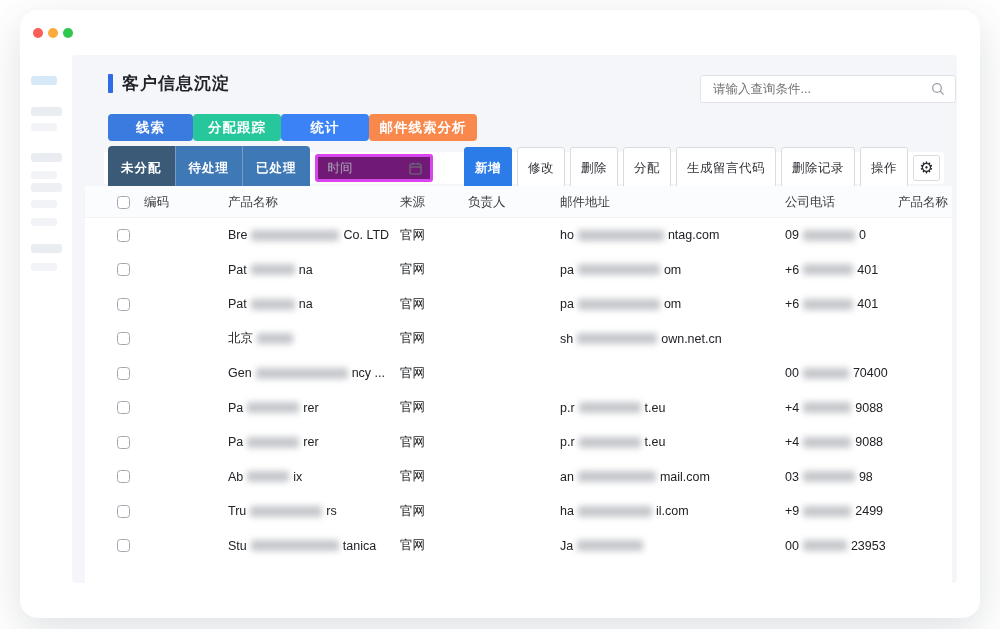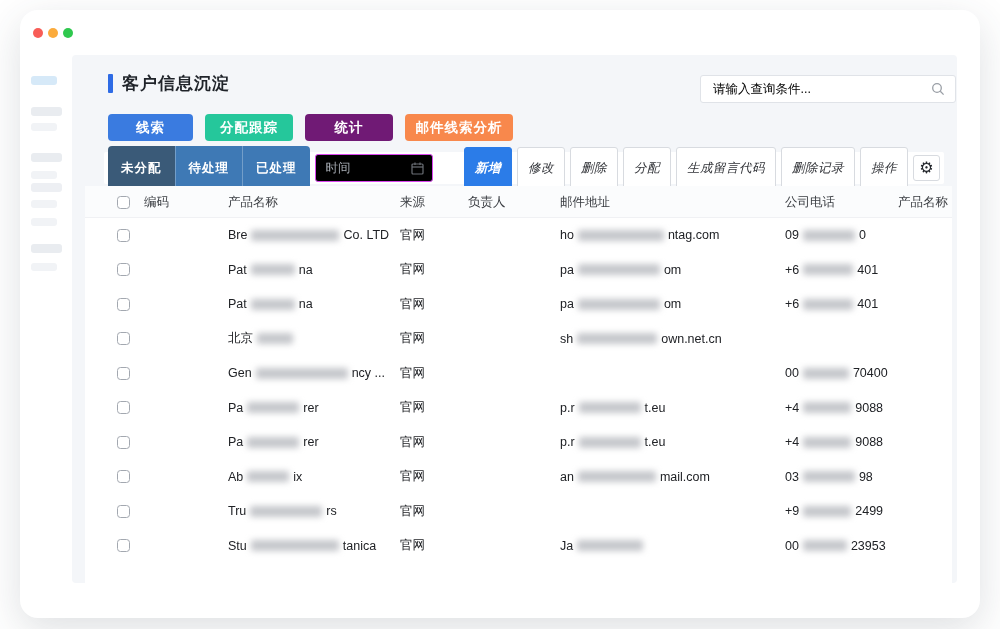--- a/index.html
+++ b/index.html
@@ -22,45 +22,45 @@
 
   
   .title-wrap { position:absolute; left:36px; top:17px; display:flex; align-items:center; }
   .title-accent { width:5px; height:19px; background:#2e6be5; border-radius:1px; margin-right:9px; }
   .title-text { font-size:17px; font-weight:bold; color:#1f2329; letter-spacing:1px; }
 
   
   .search { position:absolute; left:628px; top:20px; width:256px; height:28px;
     background:#fff; border:1px solid #e0e3e8; border-radius:3px;
     display:flex; align-items:center; padding:0 10px 0 12px; }
-  .search-ph { flex:1; font-size:12.5px; color:#000000; }
-
-  
-  .navrow { position:absolute; left:36px; top:59px; display:flex; gap:12px; }
+  .search-ph { flex:1; font-size:12.5px; color:#737373; }
+
+  
+  .navrow { position:absolute; left:36px; top:59px; display:flex; }
   .navbtn { height:27px; border:none; border-radius:4px; color:#fff; font-size:13.5px;
     font-weight:600; padding:0 4px; display:flex; align-items:center; justify-content:center;
     font-family:inherit; cursor:pointer; letter-spacing:1px; }
 
   
   .toolbar { position:absolute; left:32px; top:97px; width:840px; height:32px;
     background:#fff; border-radius:2px; display:flex; align-items:center; padding:0 4px; }
   .ftabs { display:flex; height:44px; border-radius:4px; overflow:hidden; }
   .ftab { min-width:58px; padding:0 13px; background:#3e79b5; color:#fff; font-size:12.5px;
     font-weight:bold; display:flex; align-items:center; justify-content:center;
     border:none; font-family:inherit; cursor:pointer; letter-spacing:1px; }
   .ftab + .ftab { border-left:1px solid rgba(255,255,255,.28); }
   .ftab.active { background:#3a5a78; }
-  .date-input { margin-left:5px; width:118px; height:28px; background:#000000;
-    border:1px solid #d946ef; border-radius:3px; display:flex; align-items:center;
+  .date-input { margin-left:5px; width:118px; height:28px; background:#701a75;
+    border:3px solid #d946ef; border-radius:3px; display:flex; align-items:center;
     padding:0 8px 0 10px; }
   .date-ph { flex:1; font-size:12.5px; color:#a9aeb6; }
   .tb-right { margin-left:auto; display:flex; gap:5px; align-items:center; }
   .tbtn { height:42px; padding:0 10px; font-size:12.5px; border-radius:3px;
     background:#fff; border:1px solid #d8dbe0; color:#303237; font-family:inherit;
-    cursor:pointer; display:flex; align-items:center; letter-spacing:.5px;font-style:italic; }
+    cursor:pointer; display:flex; align-items:center; letter-spacing:.5px; }
   .tbtn.primary { background:#2b7ce8; border-color:#2b7ce8; color:#fff; font-weight:bold; }
   .gearbox { width:27px; height:26px; background:#fff; border:1px solid #d8dbe0;
     border-radius:3px; display:flex; align-items:center; justify-content:center; cursor:pointer; }
   .gear { font-family:"DejaVu Sans",sans-serif; font-size:16px; color:#25282d; line-height:1; }
 
   
   .table { position:absolute; left:13px; top:131px; width:867px; height:397px; background:#fff; }
   .thead { position:relative; height:32px; background:#fbfcfd; border-bottom:1px solid #f0f1f4; }
   .th { position:absolute; top:0; height:32px; display:flex; align-items:center;
     font-size:12.5px; color:#3a3d42; font-weight:500; }
@@ -111,21 +111,21 @@
       <span class="search-ph">请输入查询条件...</span>
       <svg width="14" height="14" viewBox="0 0 14 14">
         <circle cx="6" cy="6" r="4.3" fill="none" stroke="#9a9fa6" stroke-width="1.3"></circle>
         <line x1="9.3" y1="9.3" x2="12.6" y2="12.6" stroke="#9a9fa6" stroke-width="1.3"></line>
       </svg>
     </div>
 
     <div class="navrow">
       <button class="navbtn" style="width: 85px; background-color: rgb(58, 123, 224);">线索</button>
       <button class="navbtn" style="width: 88px; background-color: rgb(37, 199, 155);">分配跟踪</button>
-      <button class="navbtn" style="width: 88px; background-color: #701a75;">统计</button>
+      <button class="navbtn" style="width: 88px; background-color: #3b82f6;">统计</button>
       <button class="navbtn" style="width: 108px; background-color: rgb(248, 136, 76);">邮件线索分析</button>
     </div>
 
     <div class="toolbar">
       <div class="ftabs">
         <button class="ftab active">未分配</button>
         <button class="ftab">待处理</button>
         <button class="ftab">已处理</button>
       </div>
       <div class="date-input">
@@ -268,20 +268,21 @@
   </div>
 
   <div class="trow">
     <span class="cell c-check">
               <span class="checkbox"></span>
             </span>
     <span class="cell c-code"></span>
     <span class="cell c-company">Tru<span class="blur-bar" style="width: 72px;"></span>rs</span>
     <span class="cell c-source">官网</span>
     <span class="cell c-owner"></span>
+    <span class="cell c-email">ha<span class="blur-bar" style="width: 74px;"></span>il.com</span>
     <span class="cell c-phone">+9<span class="blur-bar" style="width: 48px;"></span>2499</span>
     <span class="cell c-product"></span>
   </div>
 
   <div class="trow">
     <span class="cell c-check">
               <span class="checkbox"></span>
             </span>
     <span class="cell c-code"></span>
     <span class="cell c-company">Stu<span class="blur-bar" style="width: 88px;"></span>tanica</span>

